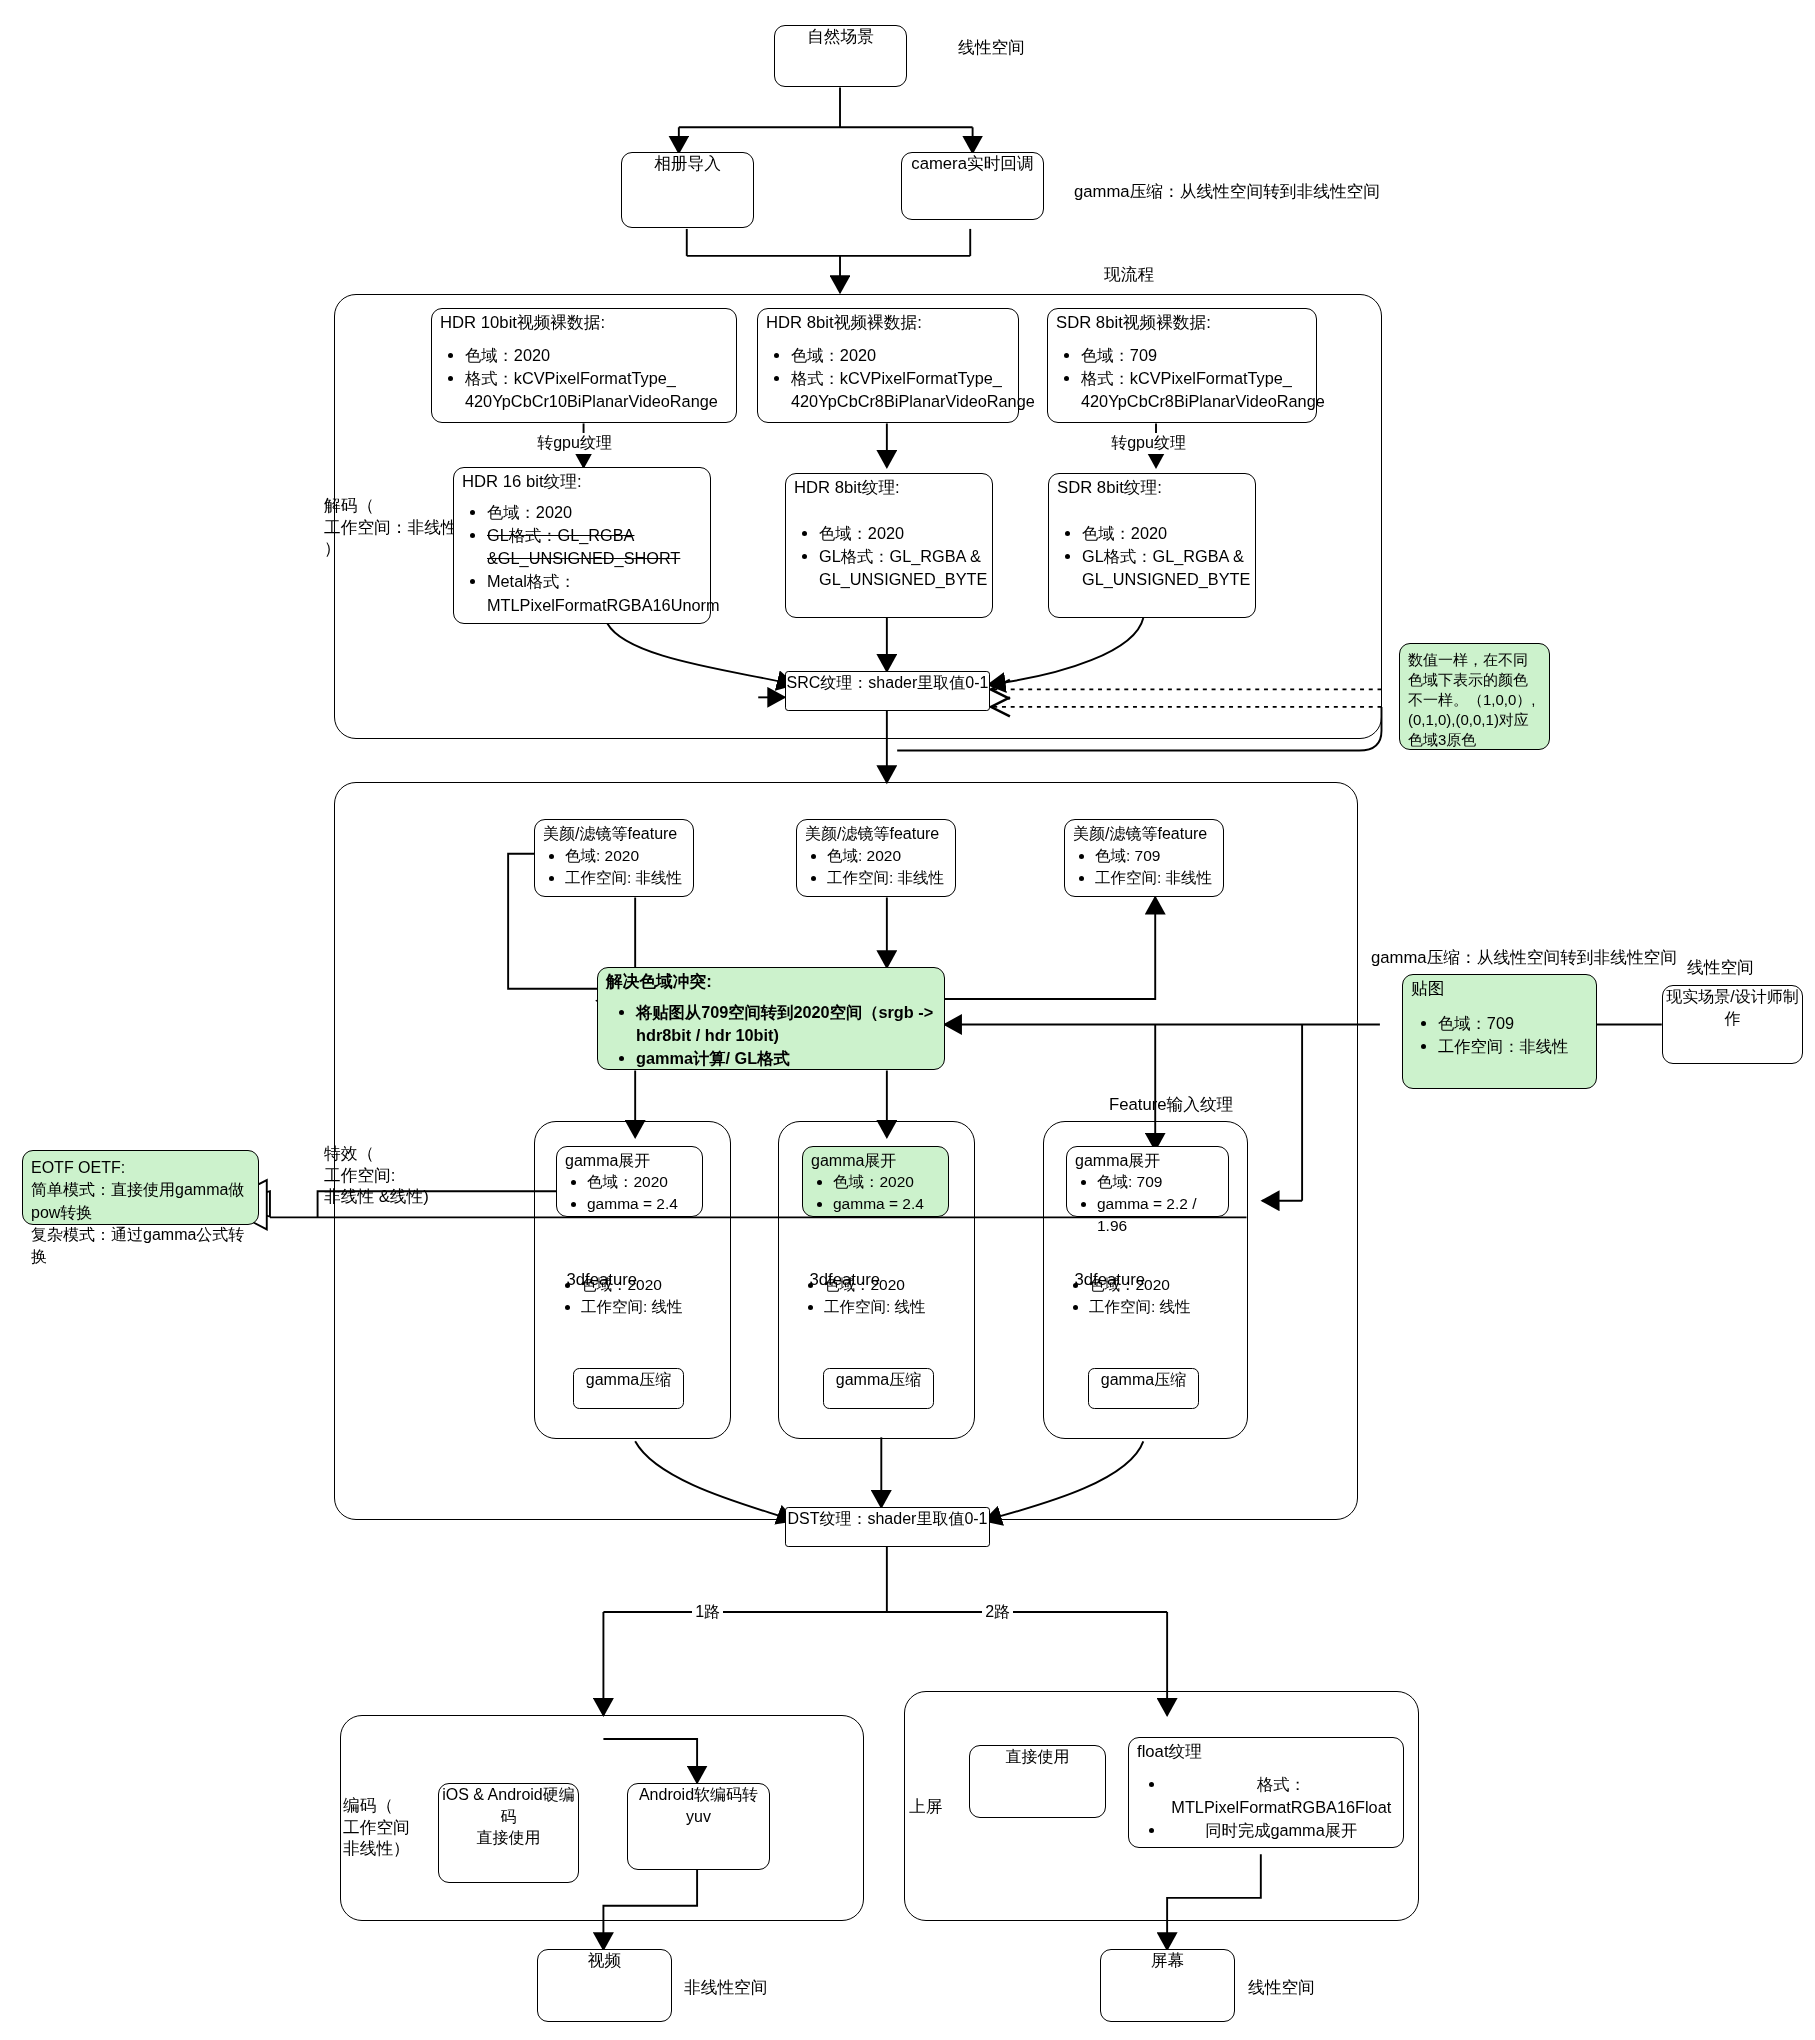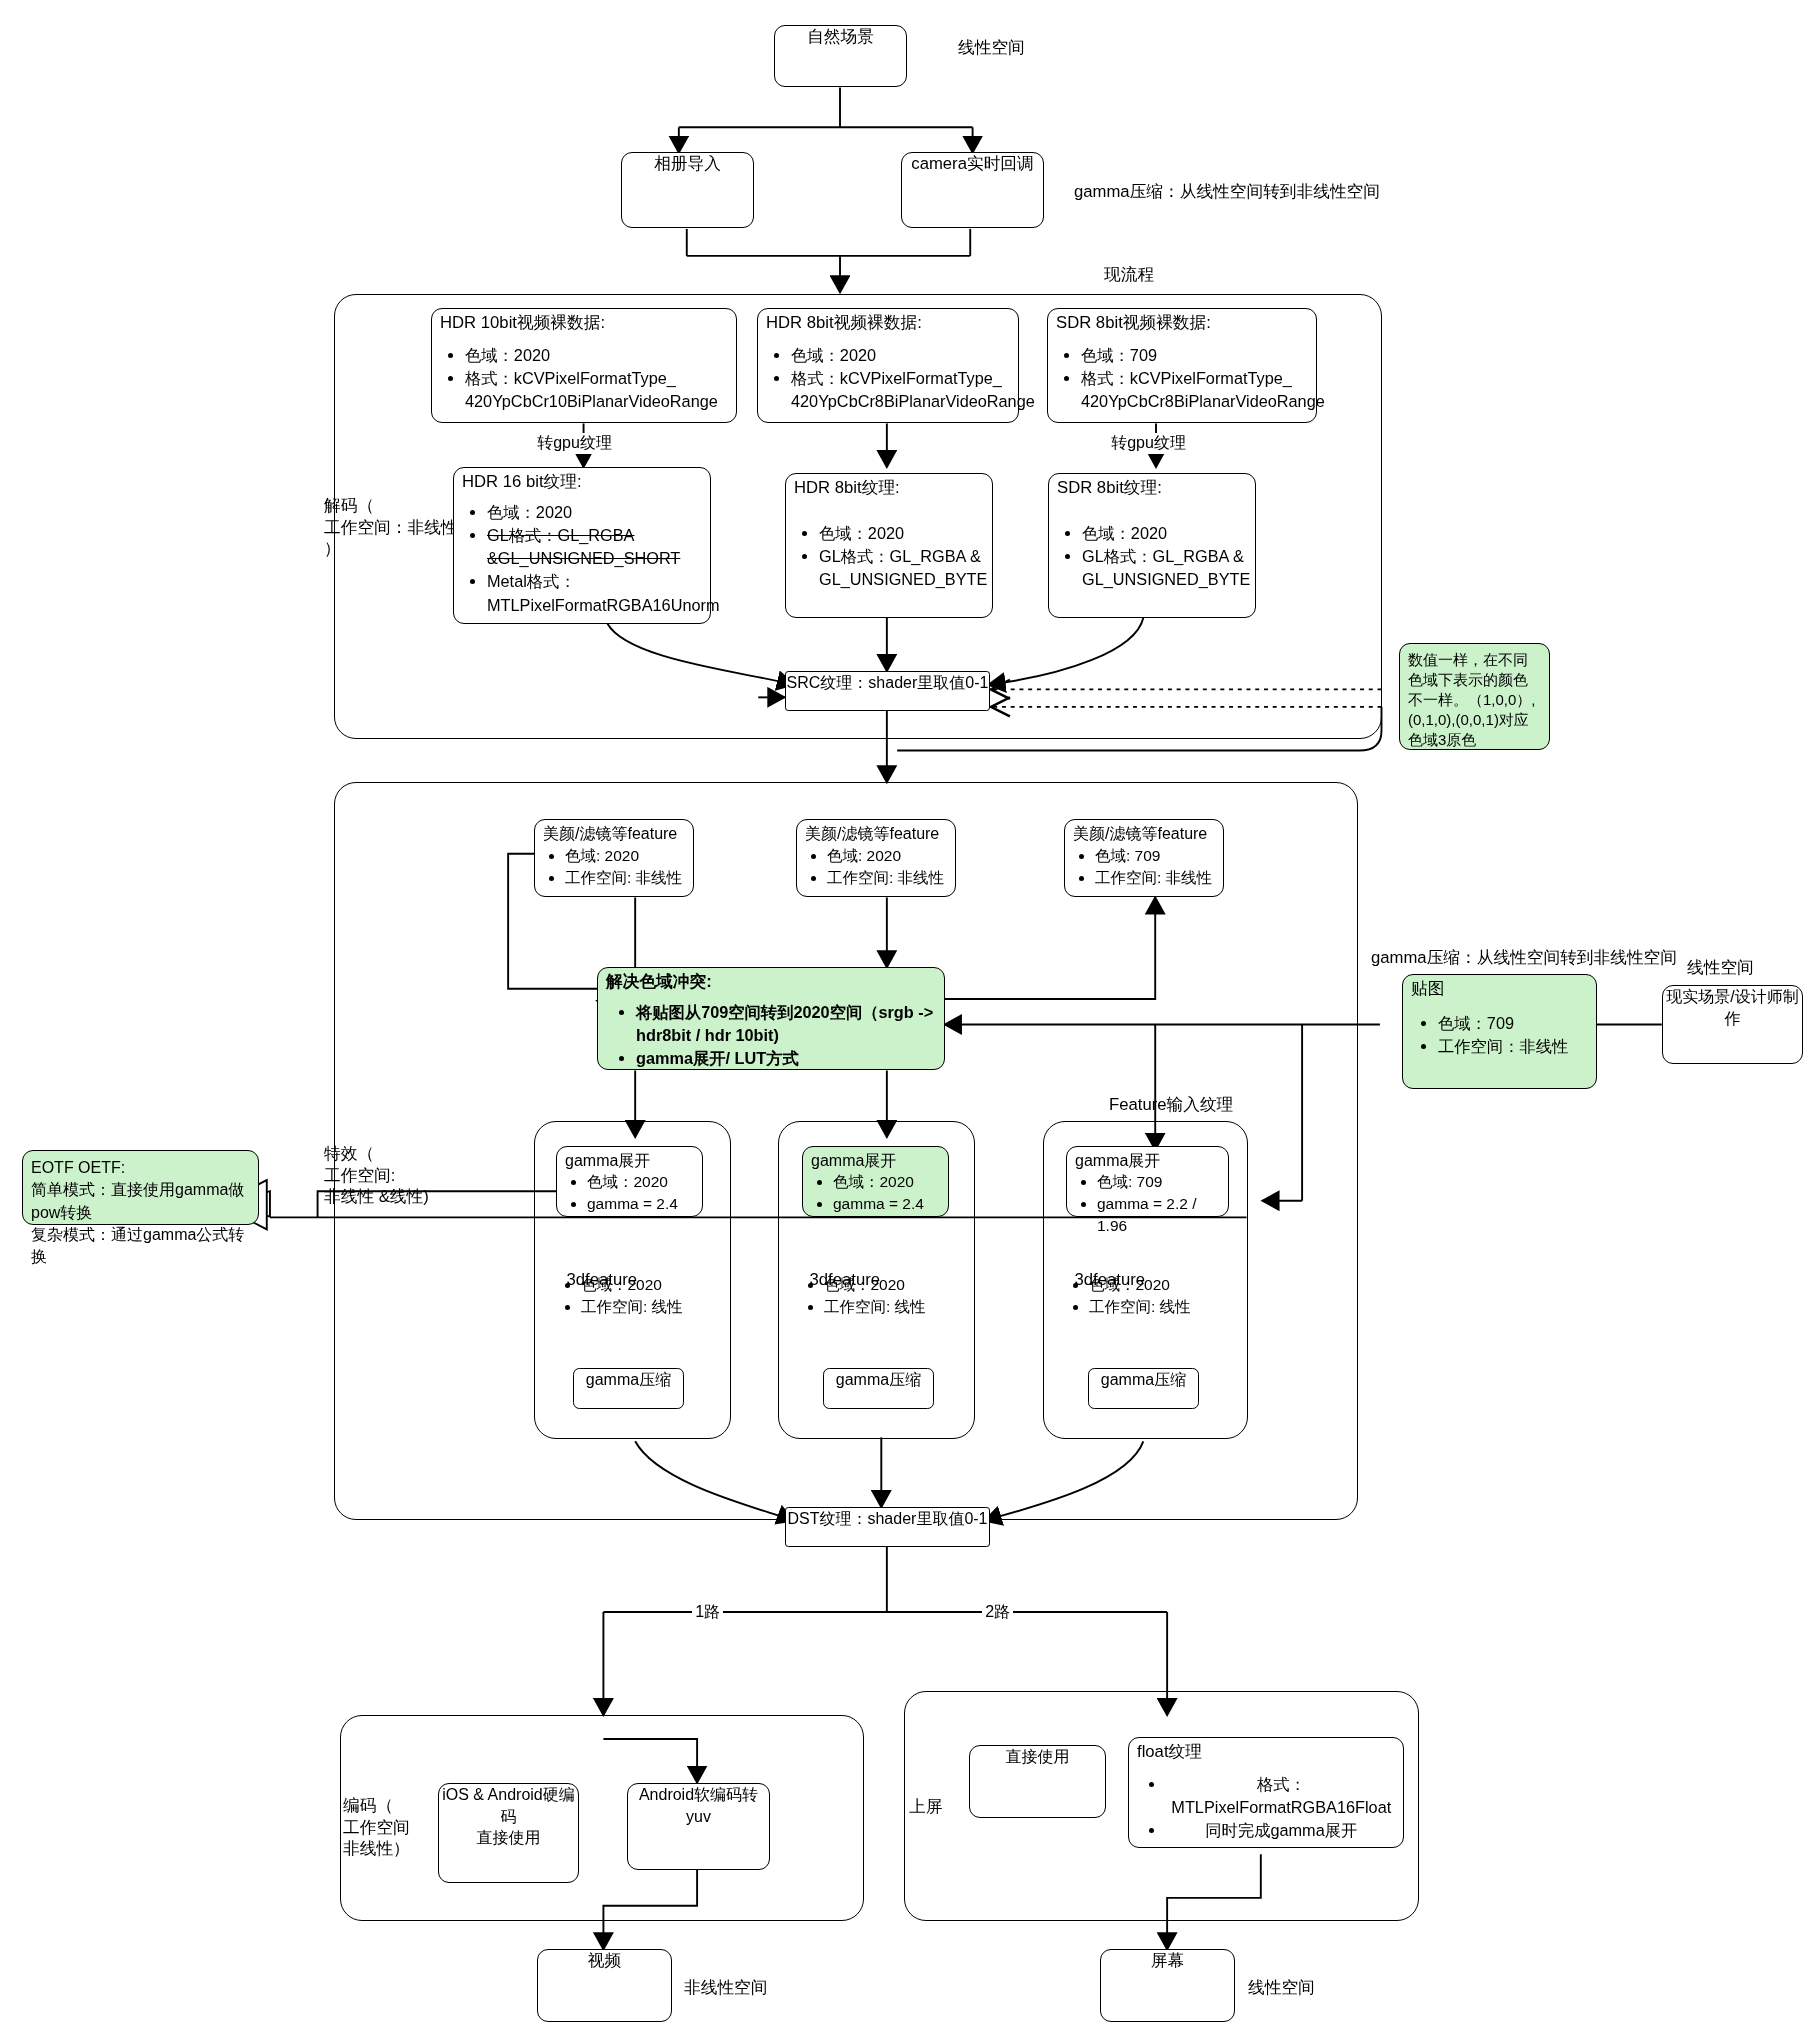--- a/index.html
+++ b/index.html
@@ -181,21 +181,21 @@
   </svg>
 
   <div class="node center" style="left:774px; top:25.4px; width:133px; height:62px;">
     <span>自然场景</span>
   </div>
   <div class="freetext" style="left:958px; top:37px;">线性空间</div>
 
   <div class="node center" style="left:621px; top:152px; width:133px; height:76px;">
     <span>相册导入</span>
   </div>
-  <div class="node center" style="left:901px; top:152px; width:143px; height:76px;">
+  <div class="node center" style="left:901px; top:152px; width:143px; height:68px;">
     <span>camera实时回调</span>
   </div>
   <div class="freetext" style="left:1074px; top:181px;">gamma压缩：从线性空间转到非线性空间</div>
 
   <div class="freetext" style="left:1104px; top:264px;">现流程</div>
 
   <div class="container" style="left:334px; top:294px; width:1048px; height:445px;"></div>
   <div class="grpname" style="left:324px; top:495px;">解码（
 工作空间：非线性
 ）</div>
@@ -293,21 +293,21 @@
     <ul class="bul" style="margin-top:25.4px; font-size:15.5px; padding-left:30px;">
       <li><span>色域: 709</span></li>
       <li><span>工作空间: 非线性</span></li>
     </ul>
   </div>
 
   <div class="node green" style="left:597px; top:967px; width:348px; height:103px;font-weight:bold;">
     <div class="title">解决色域冲突:</div>
     <ul class="bul" style="margin-top:33px; padding-left:38px;">
       <li><span>将贴图从709空间转到2020空间（srgb -&gt; hdr8bit / hdr 10bit)</span></li>
-      <li><span>gamma展开/ LUT方式</span></li>
+      <li><span>gamma计算/ GL格式</span></li>
     </ul>
   </div>
 
   <div class="freetext" style="left:1371px; top:947px;">gamma压缩：从线性空间转到非线性空间</div>
   <div class="freetext" style="left:1687px; top:957px;">线性空间</div>
 
   <div class="node green" style="left:1402px; top:974px; width:195px; height:115px;">
     <div class="title">贴图</div>
     <ul class="bul" style="margin-top:37px; padding-left:35px;">
       <li><span>色域：709</span></li>

